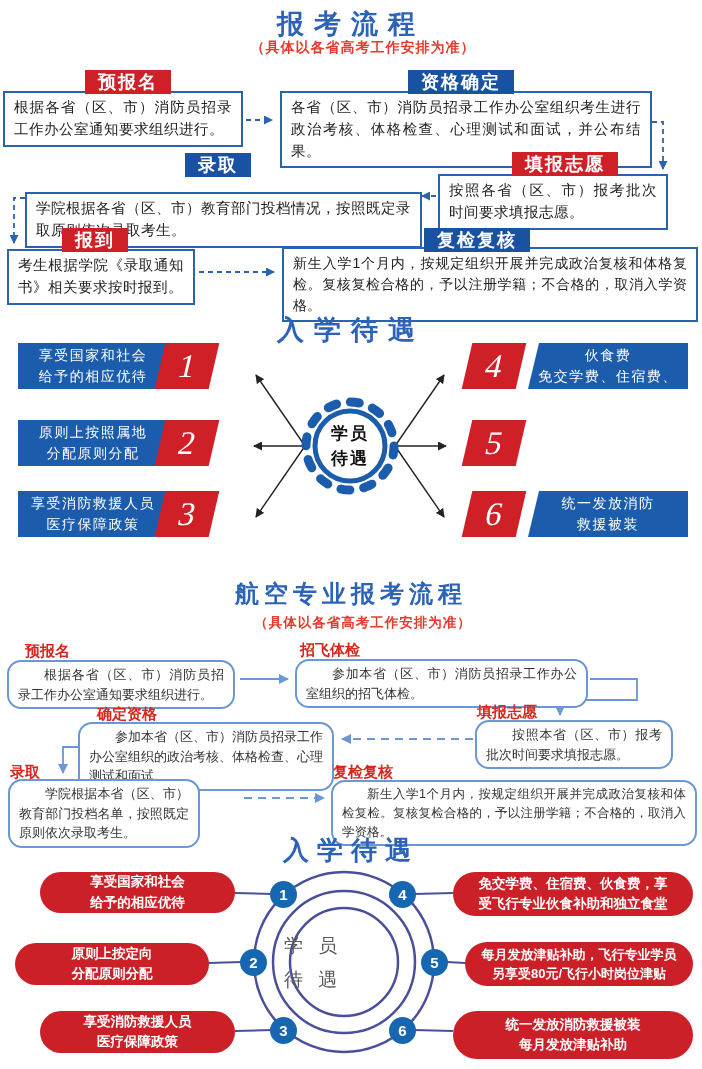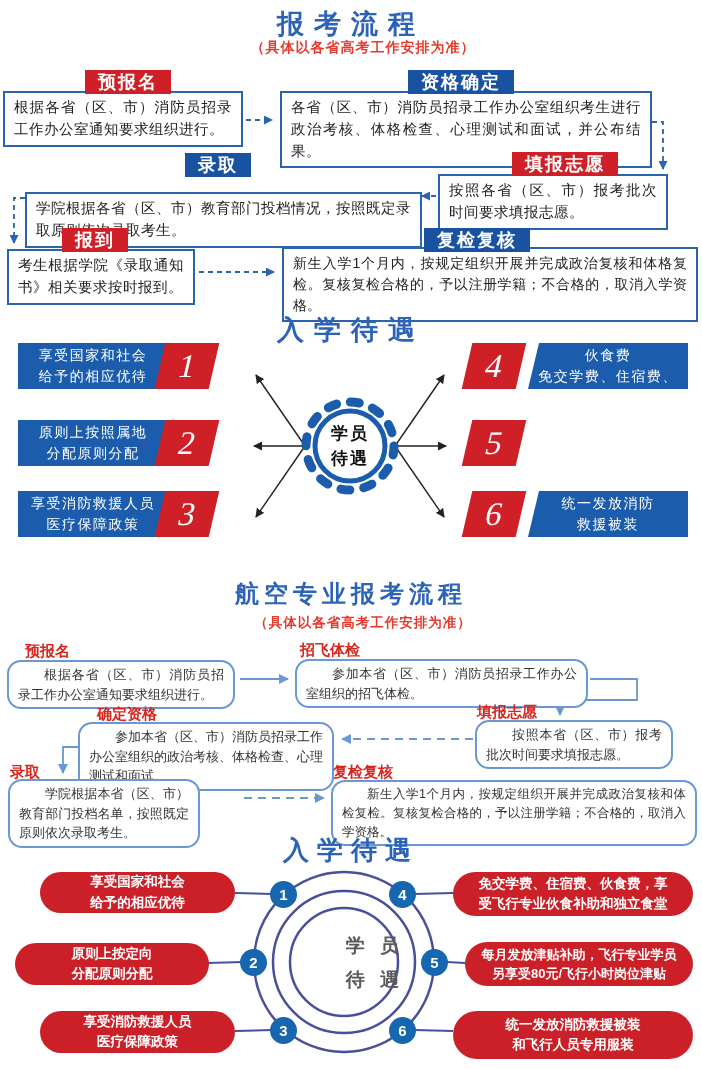--- a/index.html
+++ b/index.html
@@ -18,21 +18,21 @@
   .f2box{position:absolute;background:#fff;border:2px solid #6b97d4;border-radius:14px;color:#333;
          font-size:13px;line-height:1.5;padding:3px 9px;text-indent:2em;text-align:justify;z-index:2;box-sizing:border-box;}
   .s2bar{position:absolute;background:#1b5cad;color:#fff;display:flex;flex-direction:column;justify-content:center;
          text-align:center;font-size:14px;line-height:1.5;letter-spacing:1.5px;z-index:2;height:46px;}
   .s2bar-l{clip-path:polygon(0 0,150px 0,139px 46px,0 46px);width:150px;}
   .s2bar-r{clip-path:polygon(11px 0,160px 0,160px 46px,0 46px);width:160px;}
   .s2num{position:absolute;width:54px;height:46px;background:#cf2028;color:#fff;display:flex;align-items:center;
          justify-content:center;font-family:"Liberation Serif",serif;font-size:33px;transform:skewX(-13deg);z-index:2;}
   .gear-text{position:absolute;left:306px;top:422px;width:88px;text-align:center;font-weight:bold;color:#111;
          font-size:17px;line-height:1.45;letter-spacing:2px;z-index:3;}
-  .ring-text{position:absolute;left:284px;top:929px;width:120px;text-align:right;color:#5a5a5a;font-weight:bold;
+  .ring-text{position:absolute;left:284px;top:929px;width:120px;text-align:left;color:#5a5a5a;font-weight:normal;
          font-size:19px;line-height:1.8;letter-spacing:5px;z-index:3;}
   .pill{position:absolute;background:#cc2028;border-radius:26px;color:#fff;font-weight:bold;font-size:13.5px;
         line-height:1.5;display:flex;flex-direction:column;justify-content:center;text-align:center;z-index:2;}
   .ncirc{position:absolute;width:27px;height:27px;border-radius:50%;background:#1767b0;color:#fff;font-weight:bold;
         font-size:15px;display:flex;align-items:center;justify-content:center;z-index:3;}
 </style>
 </head>
 <body>
 
 <div class="canvas">
@@ -198,21 +198,21 @@
   <div class="pill" style="left:453px;top:872px;width:240px;height:44px;">
     <div>免交学费、住宿费、伙食费，享</div>
     <div>受飞行专业伙食补助和独立食堂</div>
   </div>
   <div class="pill" style="left:465px;top:942px;width:228px;height:44px;font-size:13px;">
     <div>每月发放津贴补助，飞行专业学员</div>
     <div>另享受80元/飞行小时岗位津贴</div>
   </div>
   <div class="pill" style="left:453px;top:1011px;width:240px;height:48px;">
     <div>统一发放消防救援被装</div>
-    <div>和飞行人员专用服装</div>
+    <div>每月发放津贴补助</div>
   </div>
 
   <div class="ncirc" style="left:270px;top:881px;">1</div>
   <div class="ncirc" style="left:240px;top:949px;">2</div>
   <div class="ncirc" style="left:270px;top:1017px;">3</div>
   <div class="ncirc" style="left:389px;top:881px;">4</div>
   <div class="ncirc" style="left:421px;top:949px;">5</div>
   <div class="ncirc" style="left:389px;top:1017px;">6</div>
 
 </div>

